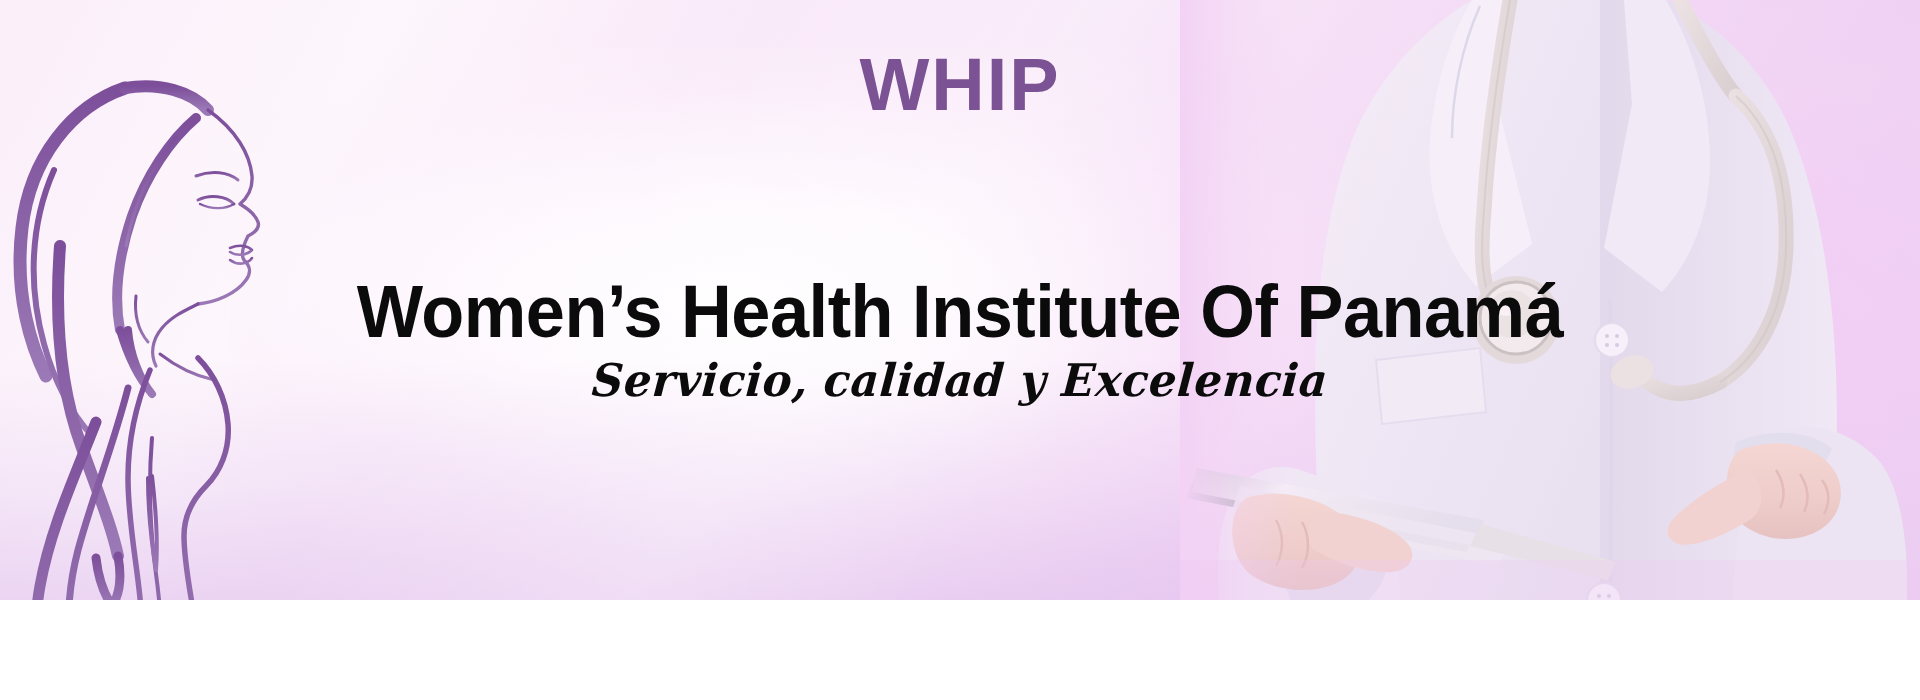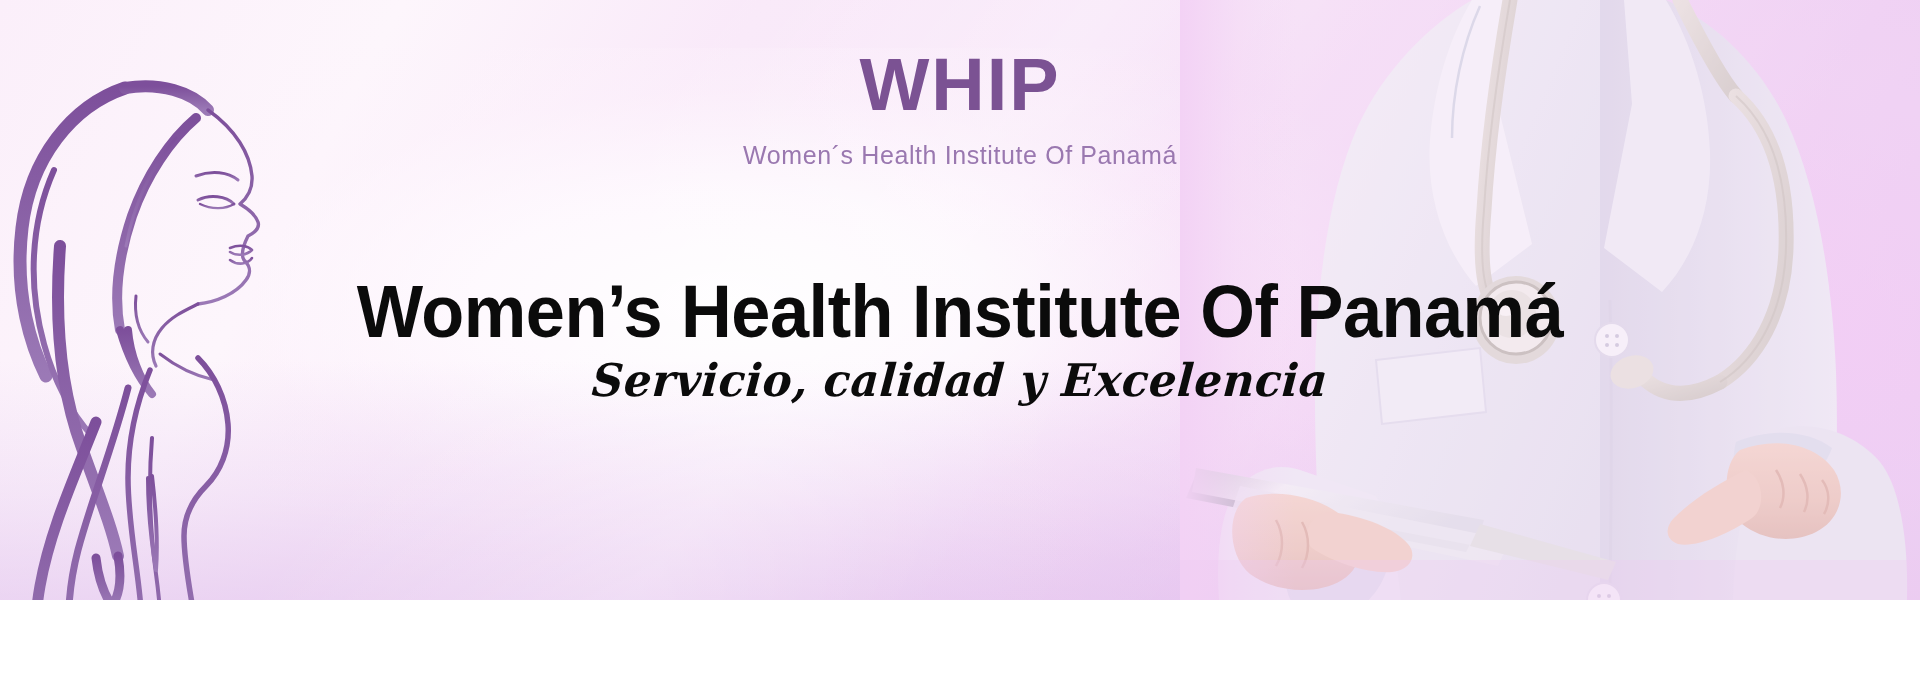--- a/index.html
+++ b/index.html
@@ -378,21 +378,20 @@
       </g>
 
       <rect x="0" y="0" width="740" height="700" fill="#f7e4f8" opacity="0.36"></rect>
       <rect x="0" y="0" width="320" height="700" fill="url(#fadeLeft)"></rect>
       <rect x="0" y="560" width="740" height="140" fill="#efcaf2" opacity="0.30"></rect>
     </svg>
   </div>
 
   <div class="logo-block">
     <div class="logo-word">WHIP</div>
-    <div class="logo-sub">Women´s Health Institute Of Panamá</div>
   </div>
 
   <div class="headline-block">
     <h1 class="headline">Women’s Health Institute Of Panamá</h1>
     <div class="tagline">Servicio, calidad y Excelencia</div>
   </div>
 
 </div>
 
 </body></html>

